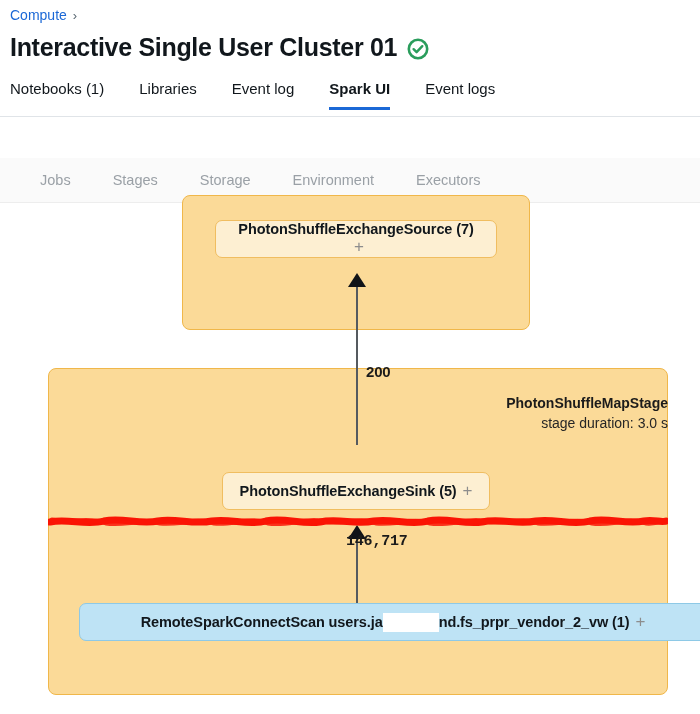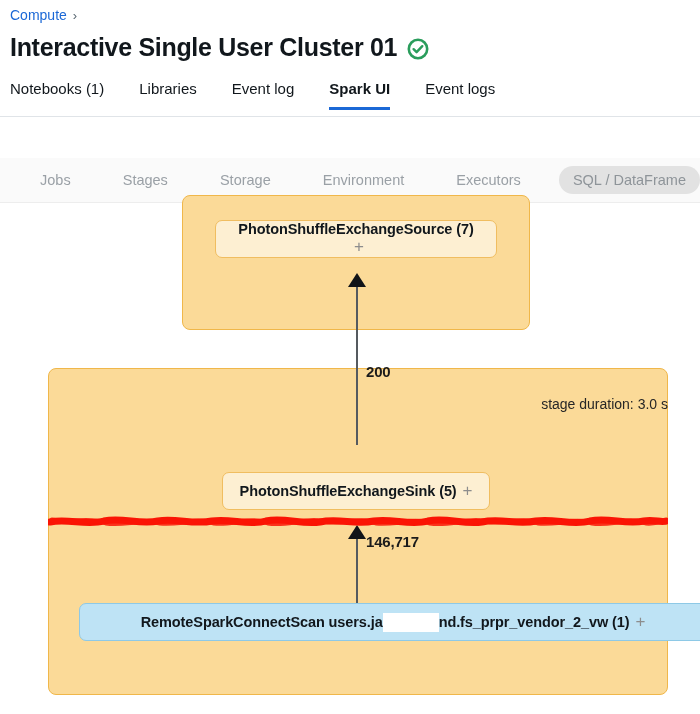--- a/index.html
+++ b/index.html
@@ -44,21 +44,21 @@
   .tab.active { font-weight: bold; border-bottom-color: #1b68d6; }
   .tabs-underline {
     position: absolute; left: 0; right: 0; top: 116px;
     height: 1px; background: #e0e4e8;
   }
 
   
   .subtabs {
     position: absolute; left: 0; right: 0; top: 158px; height: 45px;
     background: #fafafa; border-bottom: 1px solid #ededed;
-    display: flex; align-items: center; justify-content: space-between;
+    display: flex; align-items: center;
   }
   .subtab {
     font-size: 14.5px; color: #9aa0a6; padding: 6px 14px;
     margin-left: 14px; cursor: pointer; white-space: nowrap;
     border-radius: 14px;
   }
   .subtab:first-child { margin-left: 26px; }
   .subtab.selected { background: #e2e2e2; color: #8e9499; }
 
   
@@ -113,21 +113,21 @@
     border-bottom: 14px solid #111418;
   }
   .arrowhead-top { top: 70px; }
   .arrowhead-bot { top: 322px; }
 
   .edge-label {
     position: absolute; font-size: 15px; font-weight: bold;
     color: #1b1b1b; letter-spacing: -0.2px;
   }
   .label-200  { left: 366px; top: 160px; }
-  .label-rows { left: 366px; top: 330px; }
+  .label-rows { left: 346px; top: 330px; font-family: Liberation Mono, monospace; }
 
   
   .red-scribble {
     position: absolute; left: 48px; top: 312px;
     width: 620px; height: 13px; overflow: hidden;
   }
   .red-scribble svg { display: block; }
 </style>
 </head>
 <body>
@@ -157,30 +157,30 @@
     <div class="tab">Event logs</div>
   </div>
   <div class="tabs-underline"></div>
 
   <div class="subtabs">
     <div class="subtab">Jobs</div>
     <div class="subtab">Stages</div>
     <div class="subtab">Storage</div>
     <div class="subtab">Environment</div>
     <div class="subtab">Executors</div>
-    <div class="subtab selected">SQL / DataFrame</div>
   </div>
 
   <div class="graph">
 
     <div class="stage-box top"></div>
 
     <div class="stage-box main"></div>
 
     <div class="stage-label">
+      <div class="stage-name">PhotonShuffleMapStage</div>
       <div class="stage-duration">stage duration: 3.0 s</div>
     </div>
 
     <div class="edge edge-top"></div>
     <div class="arrowhead arrowhead-top"></div>
     <div class="edge edge-bot"></div>
     <div class="arrowhead arrowhead-bot"></div>
 
     <div class="edge-label label-200">200</div>
     <div class="edge-label label-rows">146,717</div>

